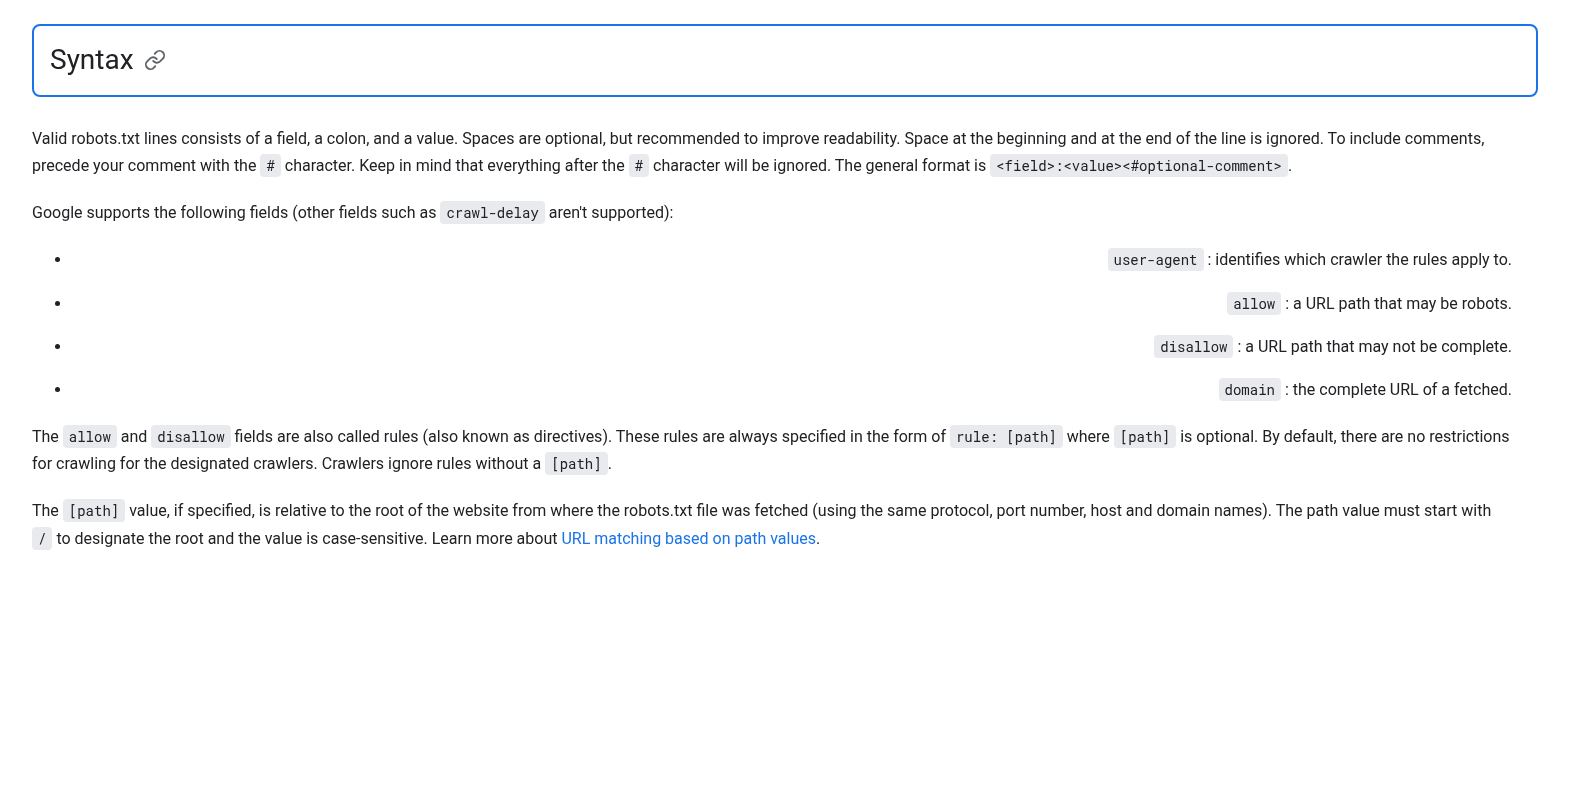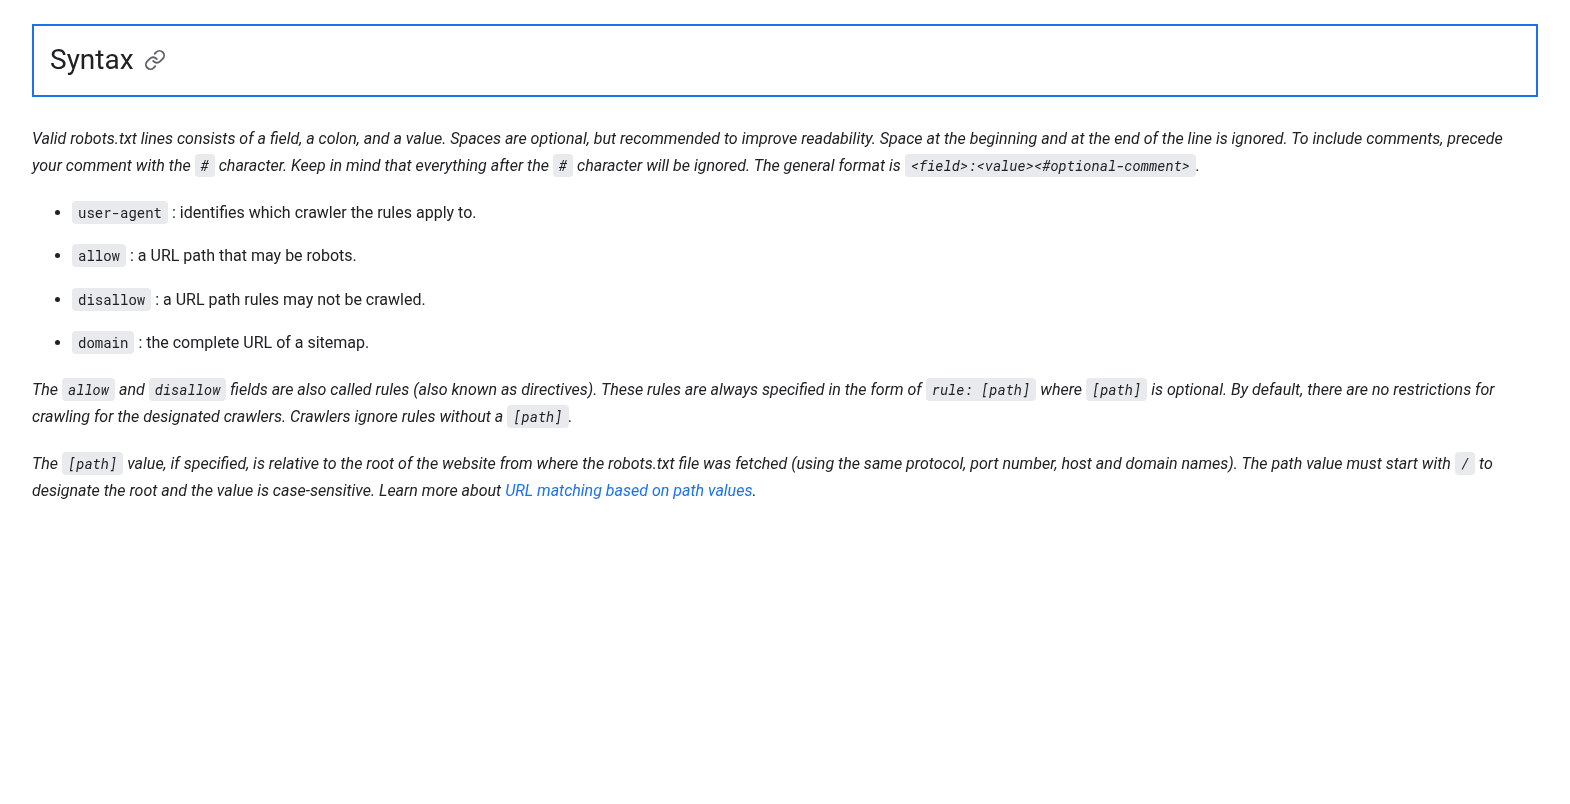--- a/index.html
+++ b/index.html
@@ -12,21 +12,21 @@
       font-family: Google Sans, Roboto, Arial, sans-serif;
       font-size: 16px;
       color: #202124;
       background: #fff;
       padding: 24px 32px;
       line-height: 1.6;
     }
 
     .header-section {
       border: 2px solid #1a73e8;
-      border-radius: 0;
+      border-radius: 8px;
       padding: 12px 16px;
       margin-bottom: 28px;
     }
 
     .heading {
       font-size: 28px;
       font-weight: 400;
       color: #202124;
       display: flex;
       align-items: center;
@@ -46,21 +46,20 @@
 
     .content-body {
       max-width: 1480px;
     }
 
     .paragraph {
       margin-bottom: 20px;
       font-size: 16px;
       color: #202124;
       line-height: 1.7;
-      font-style: italic;
     }
 
     code {
       background-color: #e8eaed;
       border-radius: 4px;
       padding: 2px 6px;
       font-family: 'Roboto Mono', 'Courier New', monospace;
       font-size: 14px;
       color: #202124;
     }
@@ -68,20 +67,21 @@
     ul {
       list-style: disc;
       padding-left: 40px;
       margin-bottom: 20px;
     }
 
     ul li {
       margin-bottom: 16px;
       font-size: 16px;
       line-height: 1.7;
+      text-align: right;
     }
 
     a {
       color: #1a73e8;
       text-decoration: none;
       text-align: right;
     }
   </style>
 </head>
 <body>
@@ -97,33 +97,36 @@
     </span>
   </h1>
 </div>
 
 <div class="content-body">
 
   <p class="paragraph">
     <span>Valid robots.txt lines consists of a field, a colon, and a value. Spaces are optional, but recommended to improve readability. Space at the beginning and at the end of the line is ignored. To include comments, precede your comment with the </span><code>#</code><span> character. Keep in mind that everything after the </span><code>#</code><span> character will be ignored. The general format is </span><code>&lt;field&gt;:&lt;value&gt;&lt;#optional-comment&gt;</code><span>.</span>
   </p>
 
+  <p class="paragraph">
+    <span>Google supports the following fields (other fields such as </span><code>crawl-delay</code><span> aren't supported):</span>
+  </p>
 
   <ul>
     <li>
       <code>user-agent</code><span> : identifies which crawler the rules apply to.</span>
     </li>
     <li>
       <code>allow</code><span> : a URL path that may be robots.</span>
     </li>
     <li>
-      <code>disallow</code><span> : a URL path rules may not be crawled.</span>
+      <code>disallow</code><span> : a URL path that may not be complete.</span>
     </li>
     <li>
-      <code>domain</code><span> : the complete URL of a sitemap.</span>
+      <code>domain</code><span> : the complete URL of a fetched.</span>
     </li>
   </ul>
 
   <p class="paragraph">
     <span>The </span><code>allow</code><span> and </span><code>disallow</code><span> fields are also called rules (also known as directives). These rules are always specified in the form of </span><code>rule: [path]</code><span> where </span><code>[path]</code><span> is optional. By default, there are no restrictions for crawling for the designated crawlers. Crawlers ignore rules without a </span><code>[path]</code><span>.</span>
   </p>
 
   <p class="paragraph">
     <span>The </span><code>[path]</code><span> value, if specified, is relative to the root of the website from where the robots.txt file was fetched (using the same protocol, port number, host and domain names). The path value must start with </span><code>/</code><span> to designate the root and the value is case-sensitive. Learn more about </span><a href="#">URL matching based on path values</a><span>.</span>
   </p>

